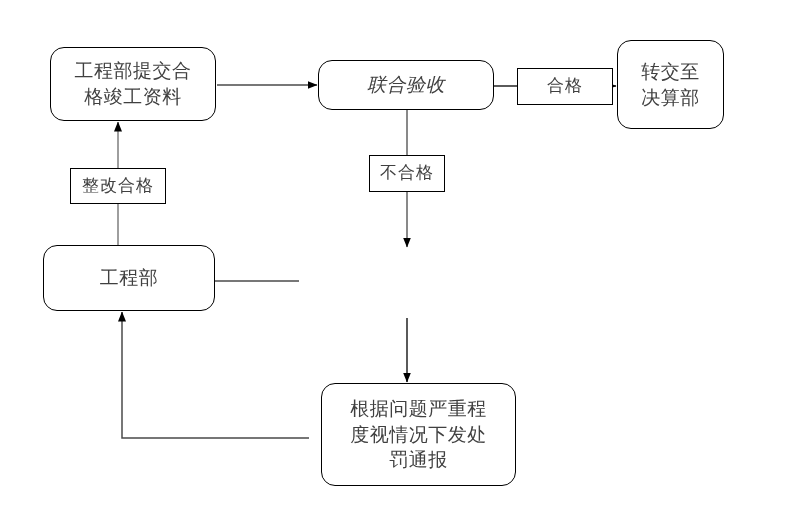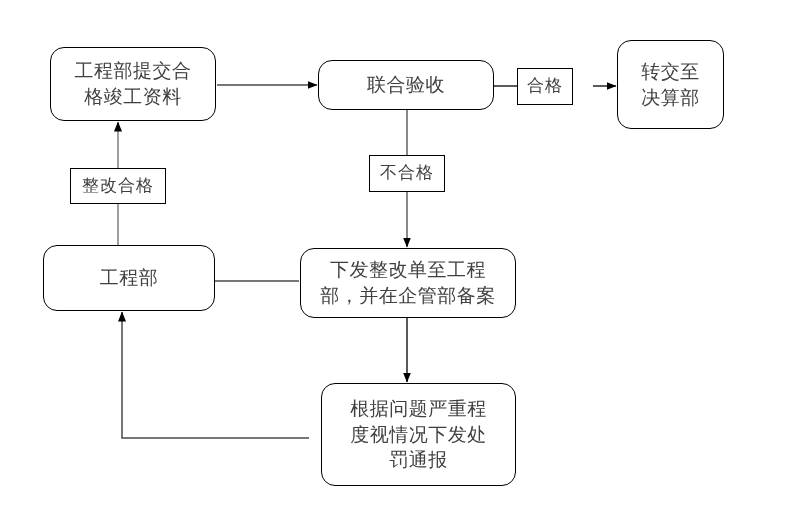--- a/index.html
+++ b/index.html
@@ -52,22 +52,22 @@
     font-size: 17px;
     letter-spacing: 1px;
   }
   .node .node-text {
     display: block;
     padding: 0 6px;
     white-space: pre-line;
   }
   
   #node-submit      { left: 50px;  top: 47px;  width: 166px; height: 74px; }
-  #node-joint       { left: 318px; top: 60px;  width: 176px; height: 50px; }
-  #node-pass-label  { left: 517px; top: 68px;  width: 56px;  height: 37px; }
+  #node-joint       { left: 318px; top: 60px;  width: 176px; height: 50px; font-style: italic; }
+  #node-pass-label  { left: 517px; top: 68px;  width: 96px;  height: 37px; }
   #node-transfer    { left: 617px; top: 40px;  width: 107px; height: 89px; text-align: center; }
   #node-fail-label  { left: 369px; top: 155px; width: 76px;  height: 37px; justify-content: center; }
   #node-rectify-lbl { left: 70px;  top: 168px; width: 96px;  height: 36px; }
   #node-dept        { left: 43px;  top: 245px; width: 172px; height: 66px; }
   #node-issue       { left: 300px; top: 248px; width: 216px; height: 70px; }
   #node-penalty     { left: 310px; top: 383px; width: 195px; height: 103px; margin-left: 11px; }
 </style>
 </head>
 <body>
 
@@ -124,23 +124,20 @@
   </div>
 
   <div class="node rect label-chip" id="node-rectify-lbl">
     <span class="node-text">整改合格</span>
   </div>
 
   <div class="node rounded" id="node-dept">
     <span class="node-text">工程部</span>
   </div>
 
-  <div class="node rounded" id="node-issue">
-    <span class="node-text"><span><span>下发</span><span class="spell">整改单至工程</span></span><br><span>部，并在企管部备案</span></span>
-  </div>
 
   <div class="node rounded" id="node-penalty">
     <span class="node-text">根据问题严重程
 度视情况下发处
 罚通报</span>
   </div>
 
 </div>
 
 </body></html>

